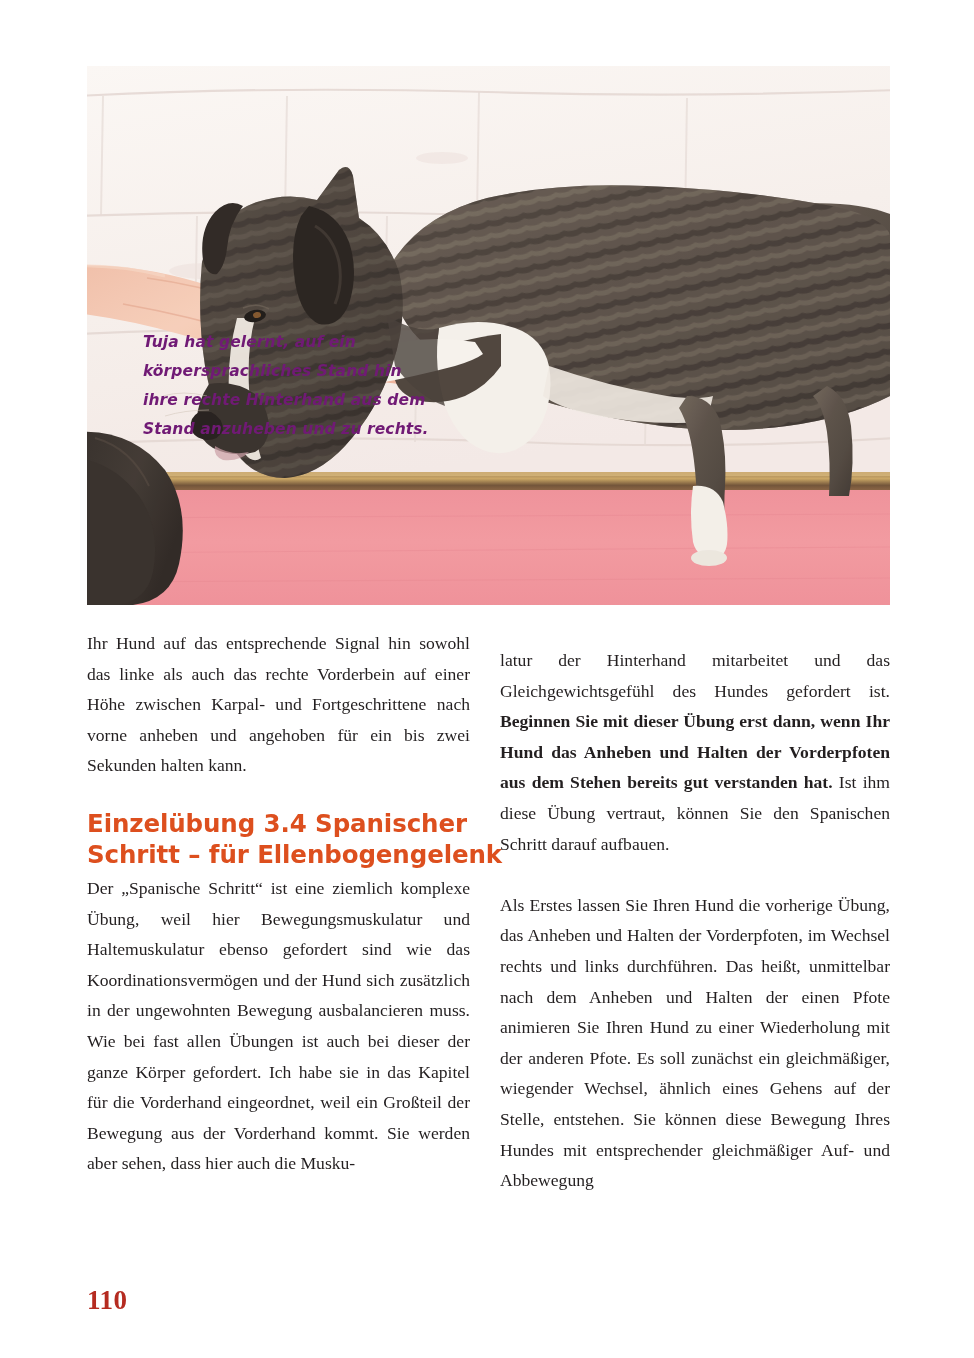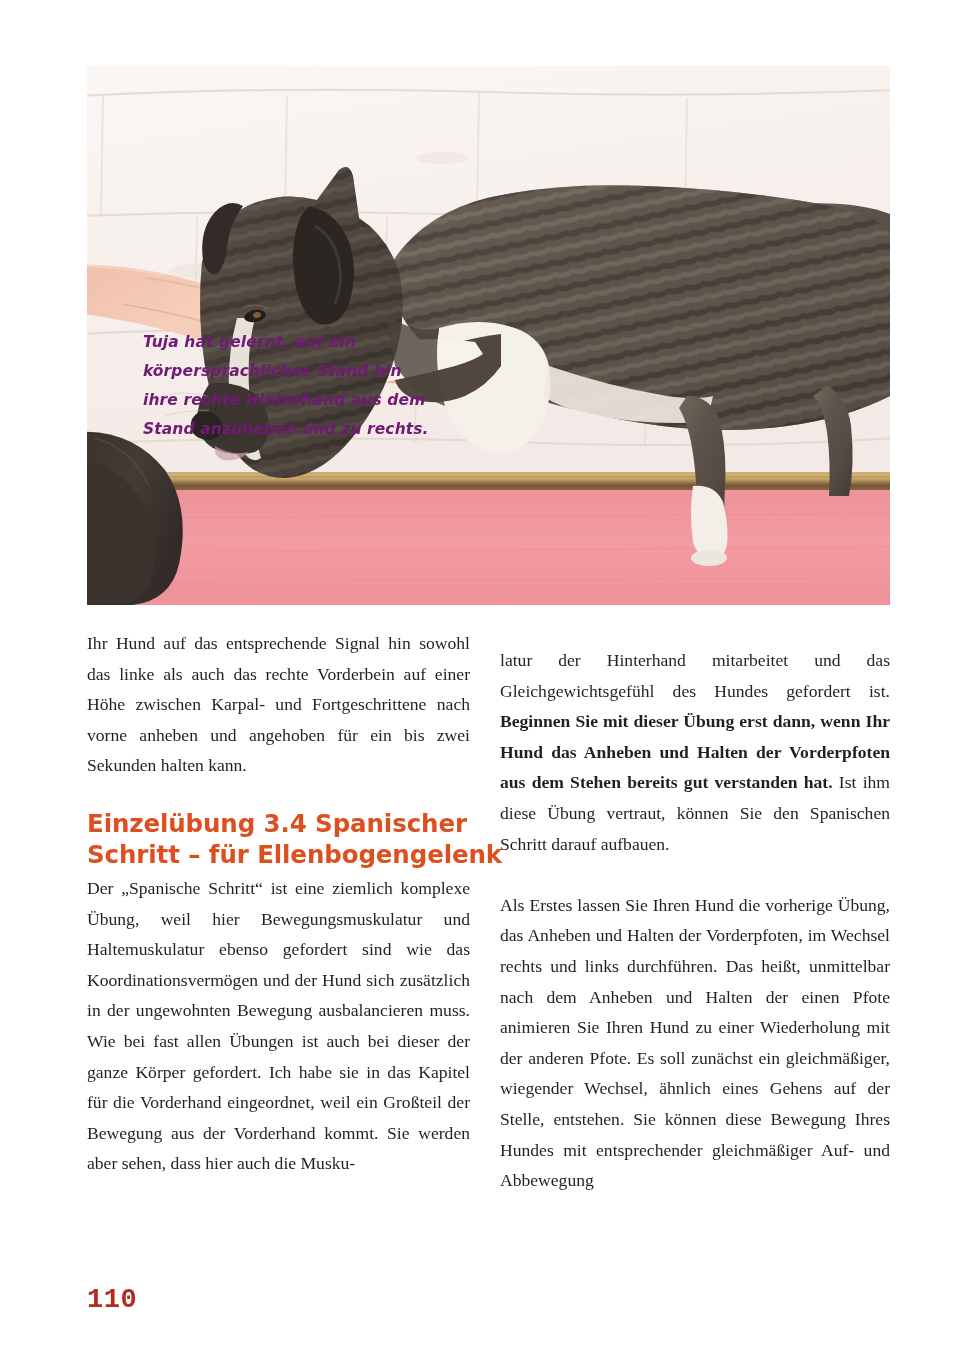--- a/index.html
+++ b/index.html
@@ -46,21 +46,21 @@
     font-size:24.5px;line-height:31.5px;
     color:#dd4f1e;
     margin:27px 0 2px 0;
     letter-spacing:-.1px;
     text-align:left;
   }
   h2.heading span{display:block;white-space:nowrap;}
 
   .folio{
     position:absolute;left:87px;top:1285px;
-    font-family:Liberation Mono, monospace;
+    font-family:Liberation Serif, serif;
     font-weight:700;font-size:27px;color:#b52b20;letter-spacing:.5px;
   }
 </style>
 </head>
 <body>
 
 <div class="page">
 
   <div class="photo">
     <svg viewBox="0 0 803 539" preserveAspectRatio="none">

